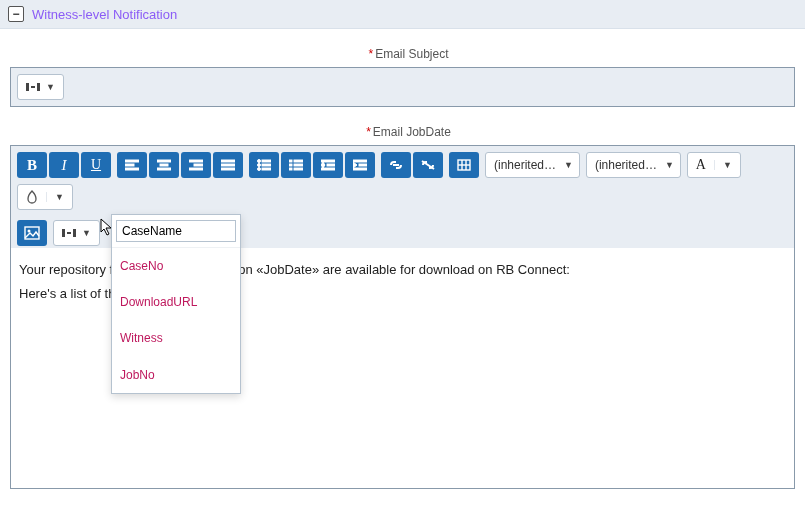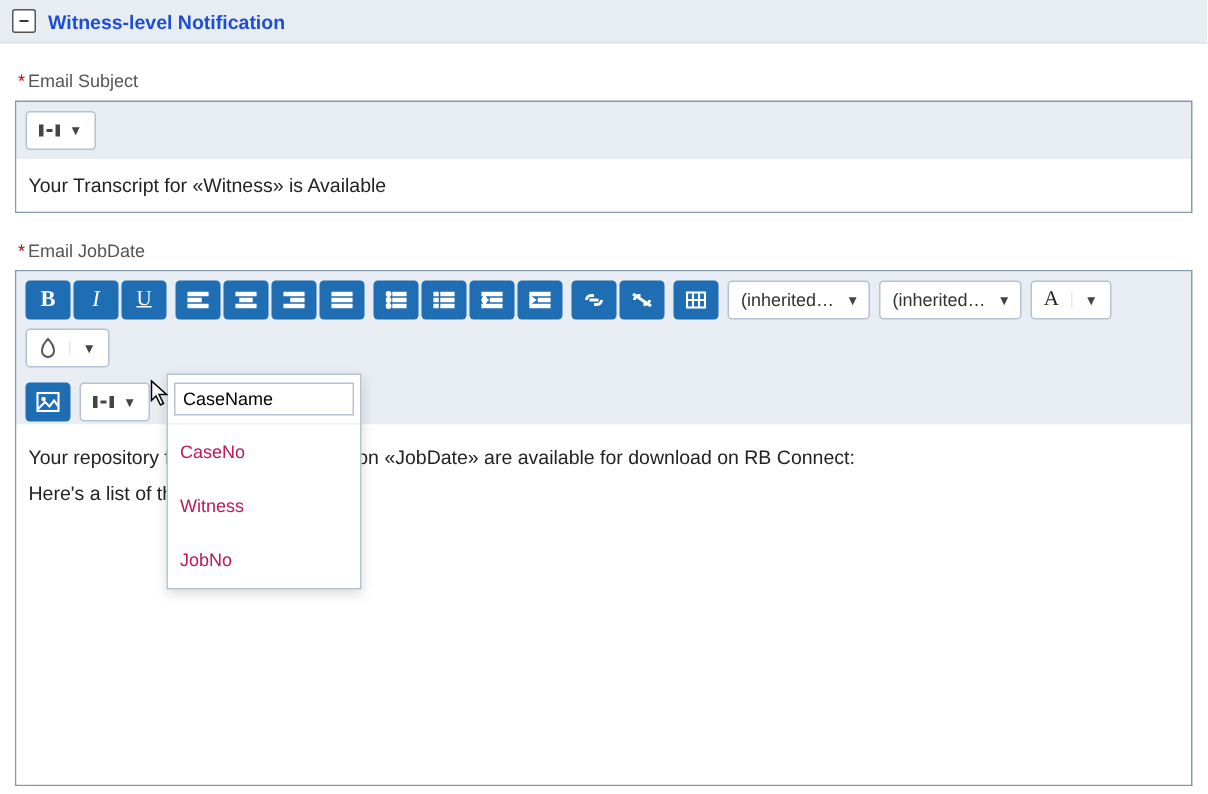--- a/index.html
+++ b/index.html
@@ -27,26 +27,27 @@
     border-radius: 2px;
     display: flex;
     align-items: center;
     justify-content: center;
     font-weight: bold;
     background: #fff;
     font-size: 12px;
     line-height: 1;
     cursor: pointer;
   }
-  .section-title { font-weight: bold; color: #1d4ed8; font-size: 13px; }
+  .section-title { font-weight: normal; color: #8b5cf6; font-size: 13px; }
 
   .field-label {
     margin: 18px 0 6px 12px;
     font-size: 12px;
     color: #555;
+    text-align: center;
   }
   .req { color: #c00; margin-right: 2px; }
 
   
   .subject-wrap {
     margin: 0 10px;
     border: 1px solid #8899aa;
   }
   .subject-toolbar {
     background: #e8edf3;
@@ -225,21 +226,20 @@
   <div class="subject-toolbar">
     <div class="light-btn">
       <svg width="14" height="12">
           <rect x="0" y="2" width="3" height="8" fill="#444"></rect>
           <rect x="11" y="2" width="3" height="8" fill="#444"></rect>
           <rect x="5" y="5" width="4" height="2" fill="#444"></rect>
         </svg>
       <span class="caret">▼</span>
     </div>
   </div>
-  <div class="subject-body">Your Transcript for «Witness» is Available</div>
 </div>
 
 <div class="field-label">
   <span class="req">*</span><span>Email JobDate</span>
 </div>
 
 <div class="editor-wrap">
   <div class="editor-toolbar">
 
     <div class="btn-group">
@@ -423,20 +423,21 @@
 
   <div class="editor-body">
     <div>Your repository files for «CaseName» on «JobDate» are available for download on RB Connect:</div>
     <div>Here's a list of the files:</div>
 
     <div class="dropdown">
       <div class="dd-input-wrap">
         <input class="dd-input" value="CaseName" style="">
       </div>
       <div class="dd-item">CaseNo</div>
+      <div class="dd-item">DownloadURL</div>
       <div class="dd-item">Witness</div>
       <div class="dd-item">JobNo</div>
     </div>
 
     <svg class="cursor-pointer" width="16" height="20">
       <polygon points="1,1 1,14 4,11 7,17 9,16 6,10 11,10" fill="#fff" stroke="#000" stroke-width="1"></polygon>
     </svg>
   </div>
 </div>
 

